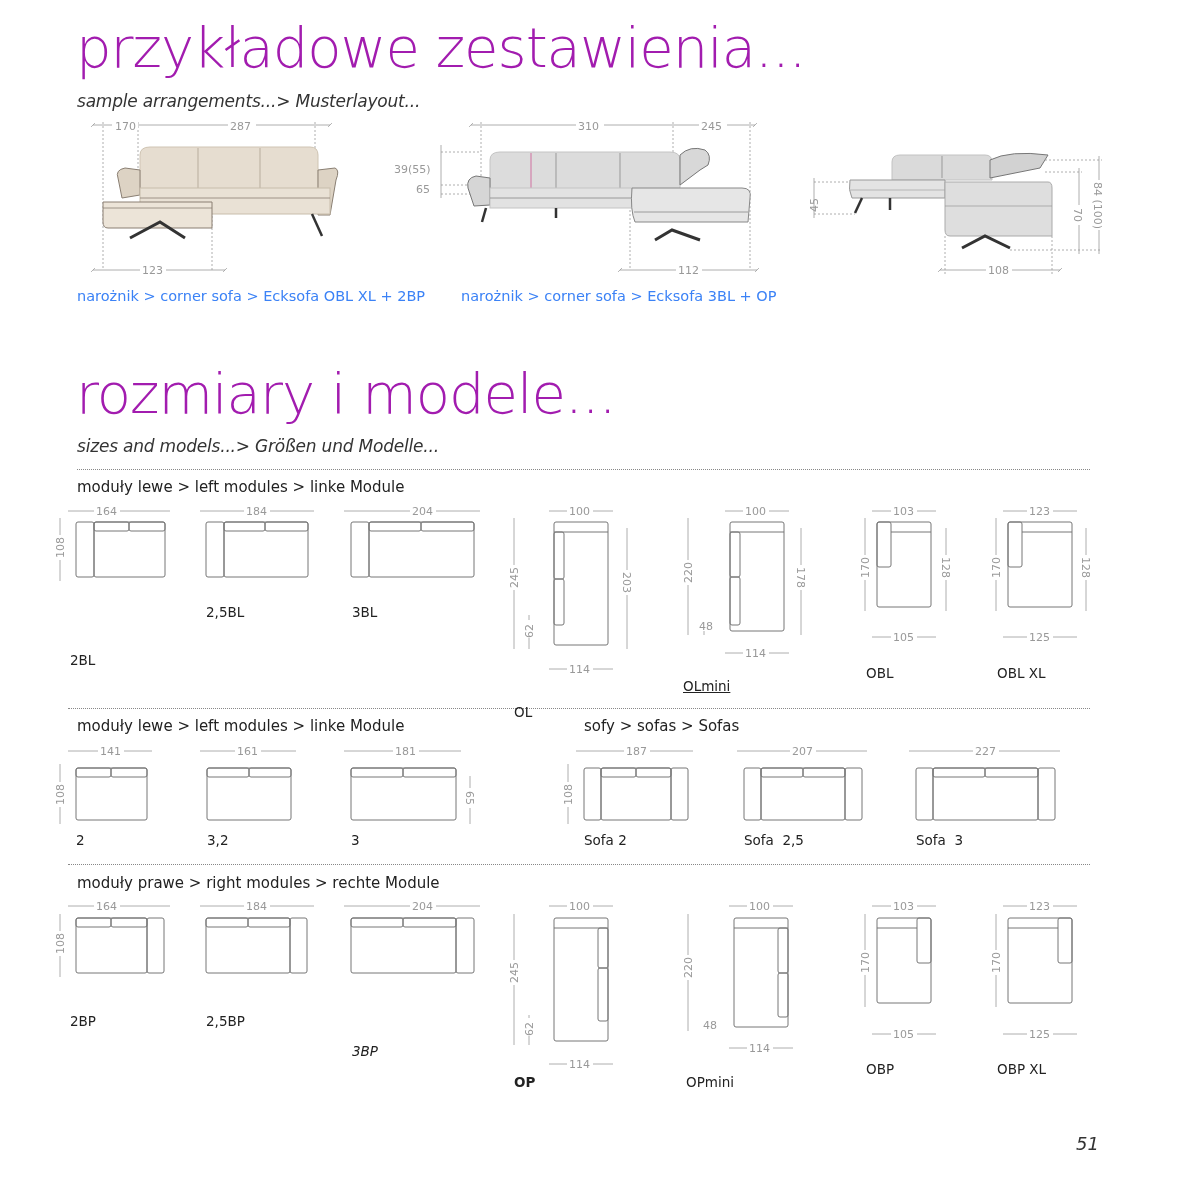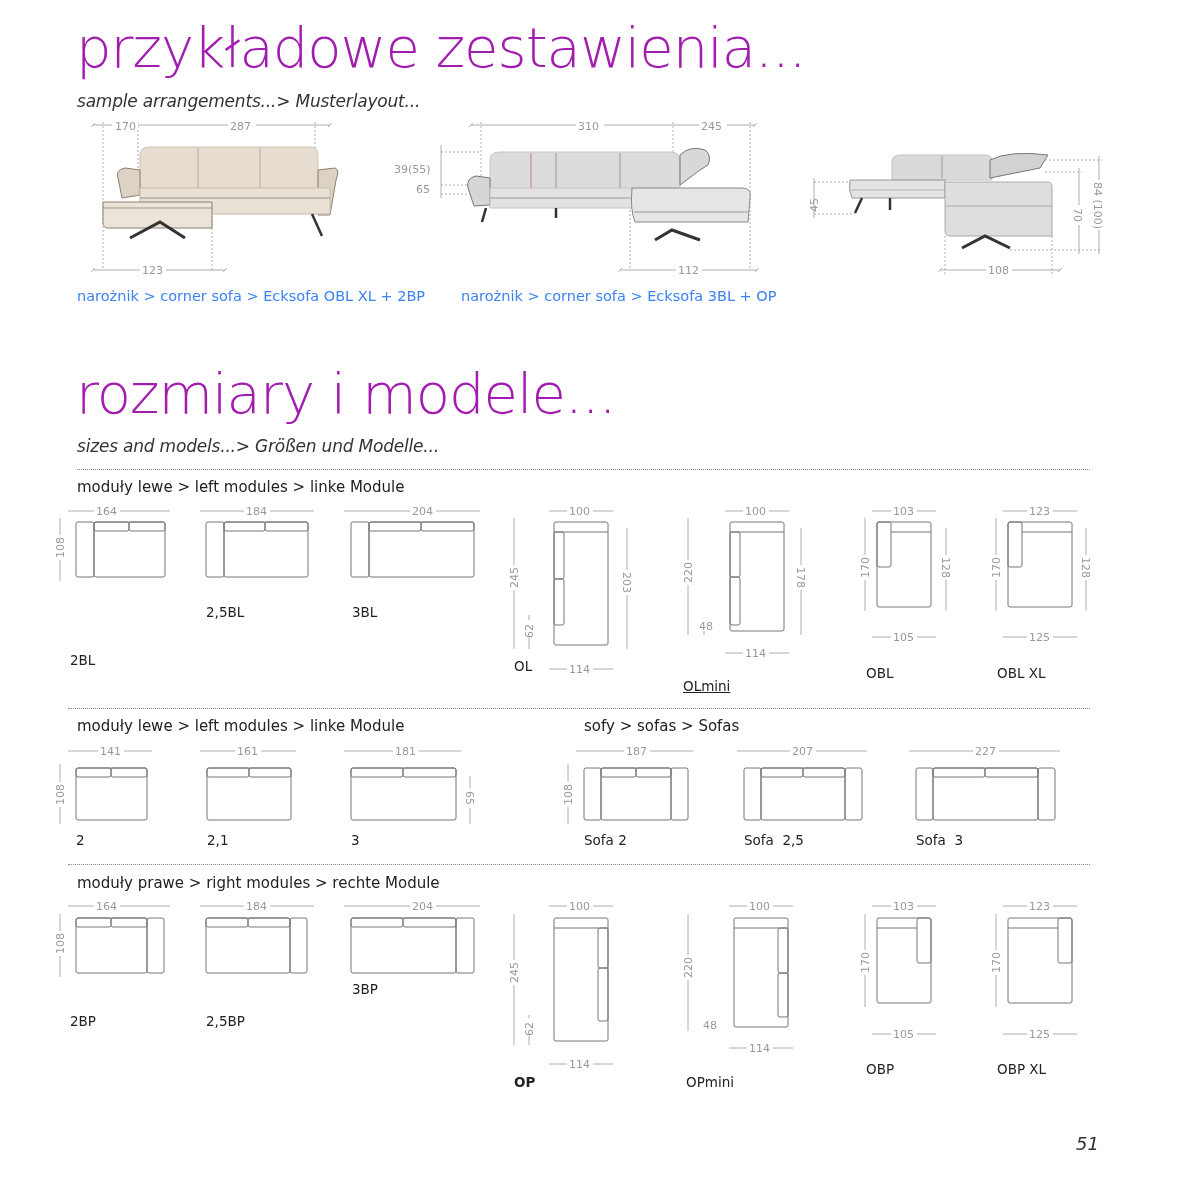--- a/index.html
+++ b/index.html
@@ -255,21 +255,21 @@
     <text transform="translate(869,78) rotate(-90)">170</text>
     <text transform="translate(942,57) rotate(90)">128</text>
     <text transform="translate(1000,78) rotate(-90)">170</text>
     <text transform="translate(1082,57) rotate(90)">128</text>
   </g>
 </svg>
 
 <div class="abs lbl" style="left:70px; top:604px;margin-top:48px;">2BL</div>
 <div class="abs lbl" style="left:206px; top:604px;">2,5BL</div>
 <div class="abs lbl" style="left:352px; top:604px;">3BL</div>
-<div class="abs lbl" style="left:514px; top:658px;text-align:right;">OL</div>
+<div class="abs lbl" style="left:514px; top:704px;text-align:right;">OL</div>
 <div class="abs lbl" style="left:683px; top:678px;text-decoration:underline;">OLmini</div>
 <div class="abs lbl" style="left:866px; top:665px;">OBL</div>
 <div class="abs lbl" style="left:997px; top:665px;">OBL XL</div>
 
 <div class="abs sect" style="left:77px; top:717px;">moduły lewe &gt; left modules &gt; linke Module</div>
 <div class="abs sect" style="left:584px; top:717px;">sofy &gt; sofas &gt; Sofas</div>
 
 <svg class="abs" style="left:0; top:740px;" width="1178" height="90">
   <g fill="none" stroke="#777" stroke-width="1">
     <rect x="76" y="28" width="71" height="52" rx="2"></rect>
@@ -327,21 +327,21 @@
     <text x="626" y="15">187</text>
     <text x="792" y="15">207</text>
     <text x="975" y="15">227</text>
     <text transform="translate(64,65) rotate(-90)">108</text>
     <text transform="translate(572,65) rotate(-90)">108</text>
     <text transform="translate(466,51) rotate(90)">65</text>
   </g>
 </svg>
 
 <div class="abs lbl" style="left:76px; top:832px;">2</div>
-<div class="abs lbl" style="left:207px; top:832px;">2,1</div>
+<div class="abs lbl" style="left:207px; top:832px;">3,2</div>
 <div class="abs lbl" style="left:351px; top:832px;">3</div>
 <div class="abs lbl" style="left:584px; top:832px; white-space:pre;">Sofa 2</div>
 <div class="abs lbl" style="left:744px; top:832px; white-space:pre;">Sofa  2,5</div>
 <div class="abs lbl" style="left:916px; top:832px; white-space:pre;">Sofa  3</div>
 
 <div class="abs sect" style="left:77px; top:874px;">moduły prawe &gt; right modules &gt; rechte Module</div>
 
 <svg class="abs" style="left:0; top:895px;" width="1178" height="200">
   <g fill="none" stroke="#777" stroke-width="1">
 
@@ -435,19 +435,19 @@
     <text transform="translate(533,141) rotate(-90)">62</text>
     <text transform="translate(692,83) rotate(-90)">220</text>
     <text x="703" y="134">48</text>
     <text transform="translate(869,78) rotate(-90)">170</text>
     <text transform="translate(1000,78) rotate(-90)">170</text>
   </g>
 </svg>
 
 <div class="abs lbl" style="left:70px; top:1013px;">2BP</div>
 <div class="abs lbl" style="left:206px; top:1013px;">2,5BP</div>
-<div class="abs lbl" style="left:352px; top:981px;">3BP</div>
+<div class="abs lbl" style="left:352px; top:1043px;font-style:italic;">3BP</div>
 <div class="abs lbl" style="left:514px; top:1074px;font-weight:bold;">OP</div>
 <div class="abs lbl" style="left:686px; top:1074px;">OPmini</div>
 <div class="abs lbl" style="left:866px; top:1061px;">OBP</div>
 <div class="abs lbl" style="left:997px; top:1061px;">OBP XL</div>
 
 <div class="abs pagenum" style="left:1076px; top:1133px;">51</div>
 
 </body></html>

